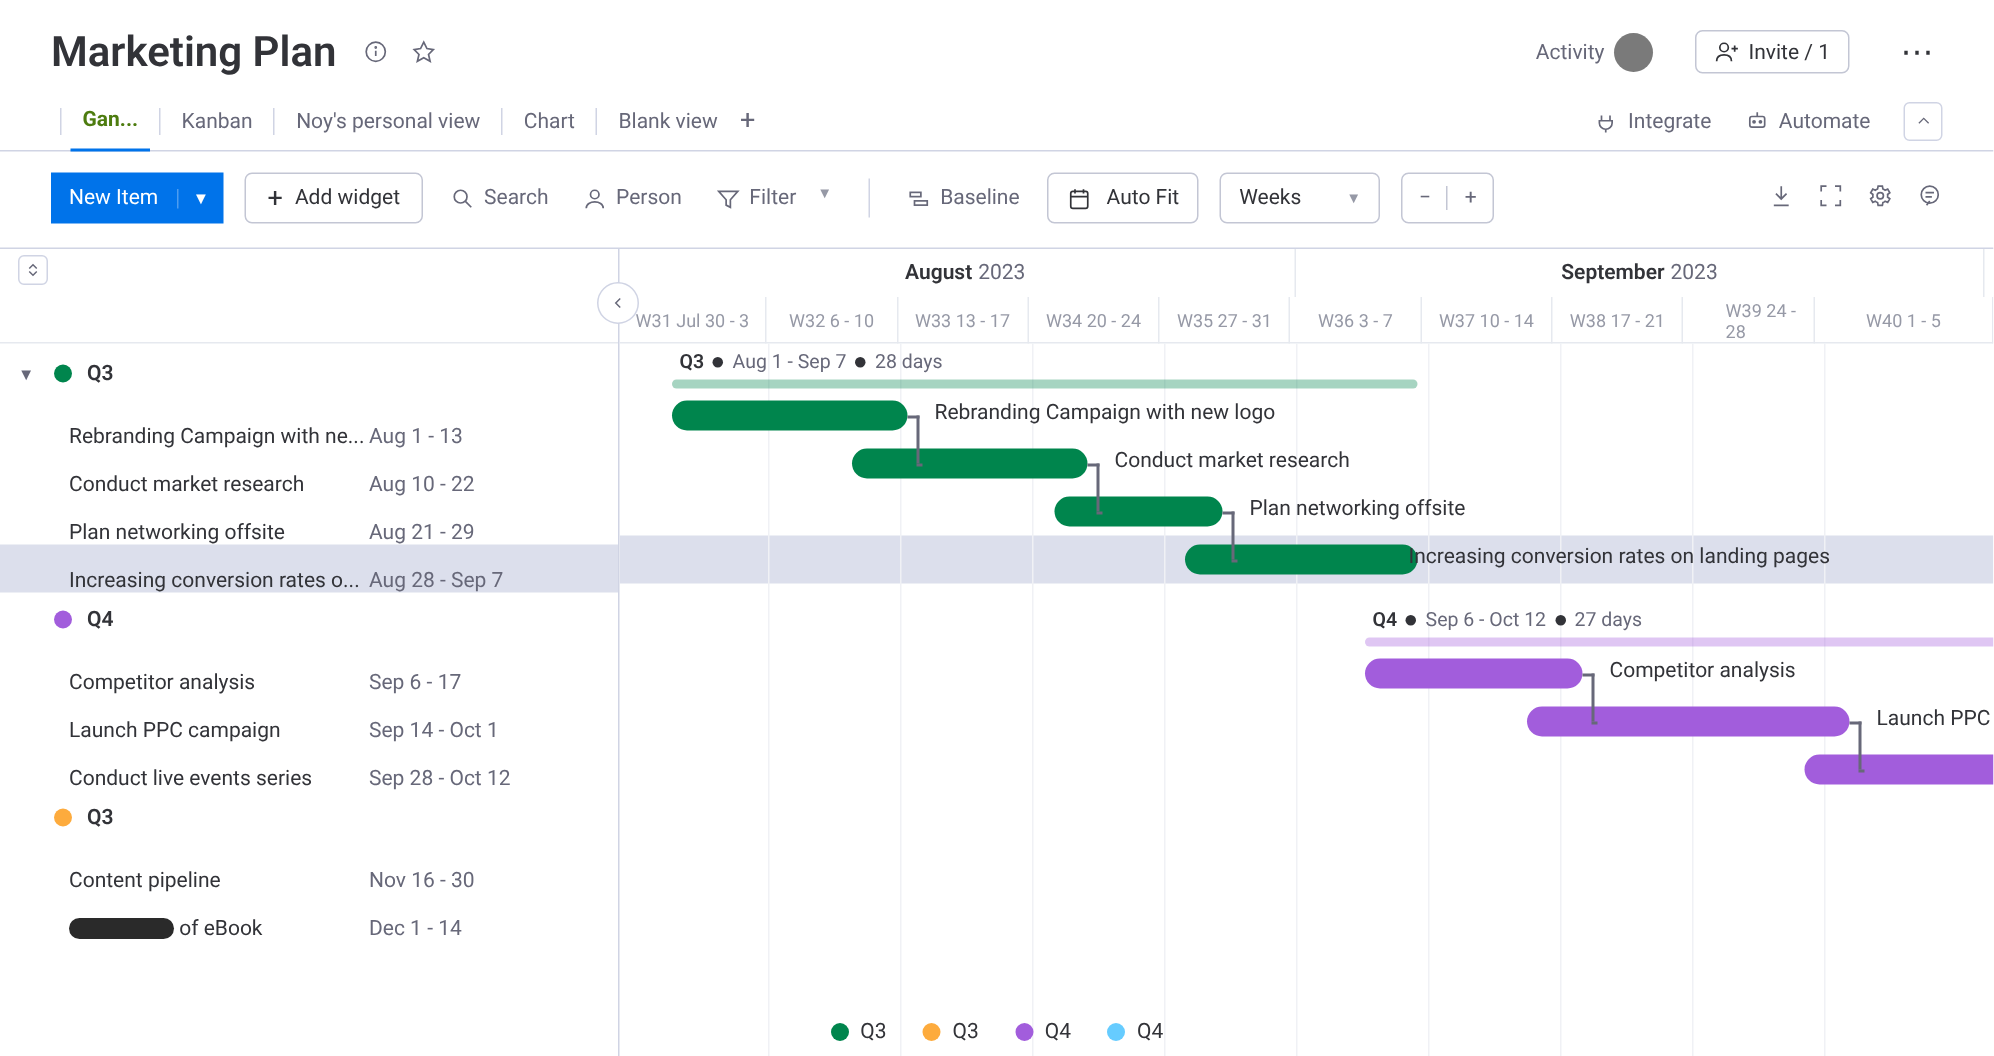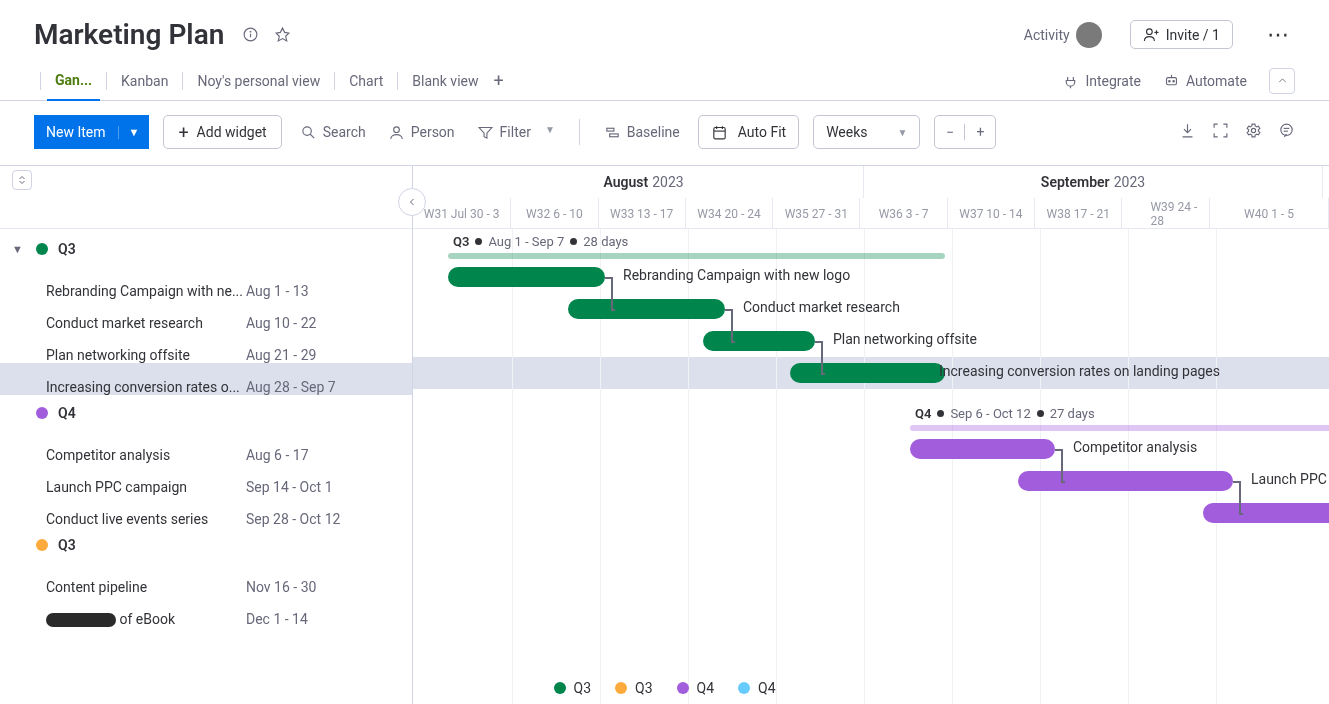--- a/index.html
+++ b/index.html
@@ -274,21 +274,21 @@
           <div class="task-name">Increasing conversion rates o...</div>
           <div class="task-date">Aug 28 - Sep 7</div>
         </div>
         <div class="group-row">
           <span class="chev"></span>
           <span class="dot" style="background:#a25ddc"></span>
           <span class="group-name">Q4</span>
         </div>
         <div class="task-row">
           <div class="task-name">Competitor analysis</div>
-          <div class="task-date">Aug 6 - 17</div>
+          <div class="task-date">Sep 6 - 17</div>
         </div>
         <div class="task-row">
           <div class="task-name">Launch PPC campaign</div>
           <div class="task-date">Sep 14 - Oct 1</div>
         </div>
         <div class="task-row">
           <div class="task-name">Conduct live events series</div>
           <div class="task-date">Sep 28 - Oct 12</div>
         </div>
         <div class="group-row">

